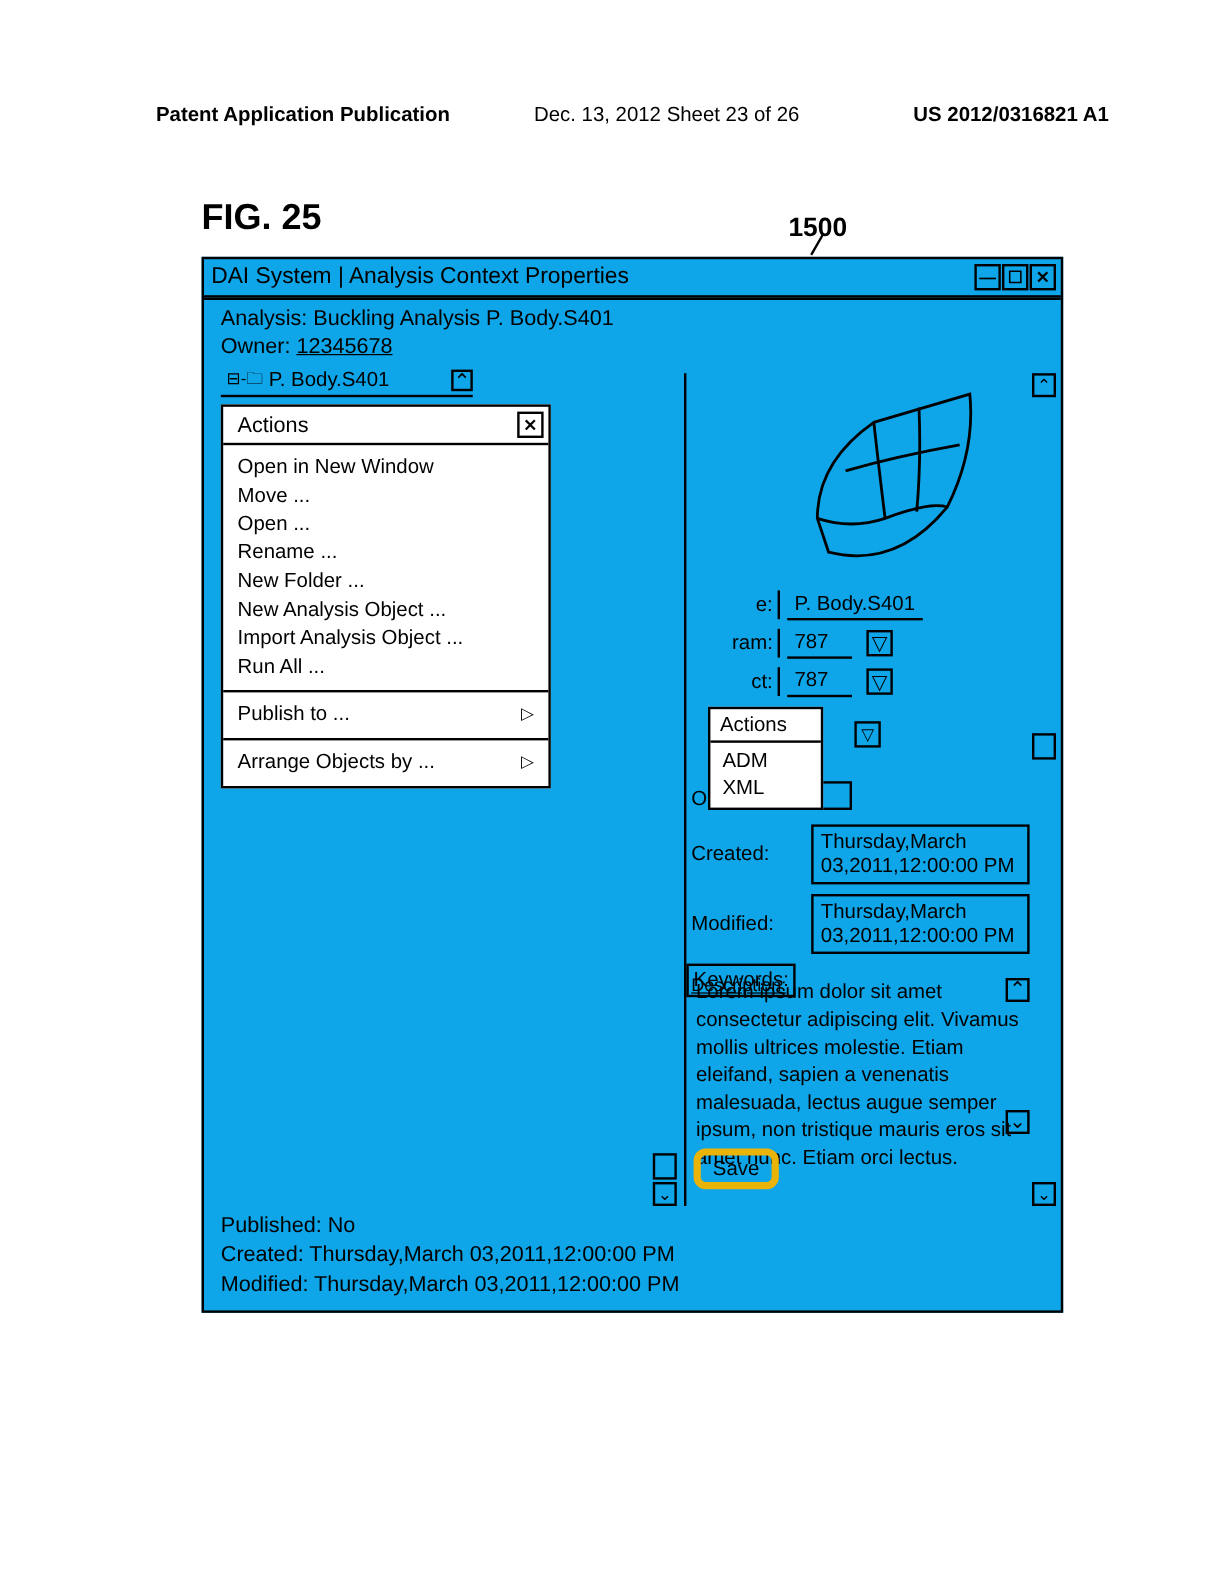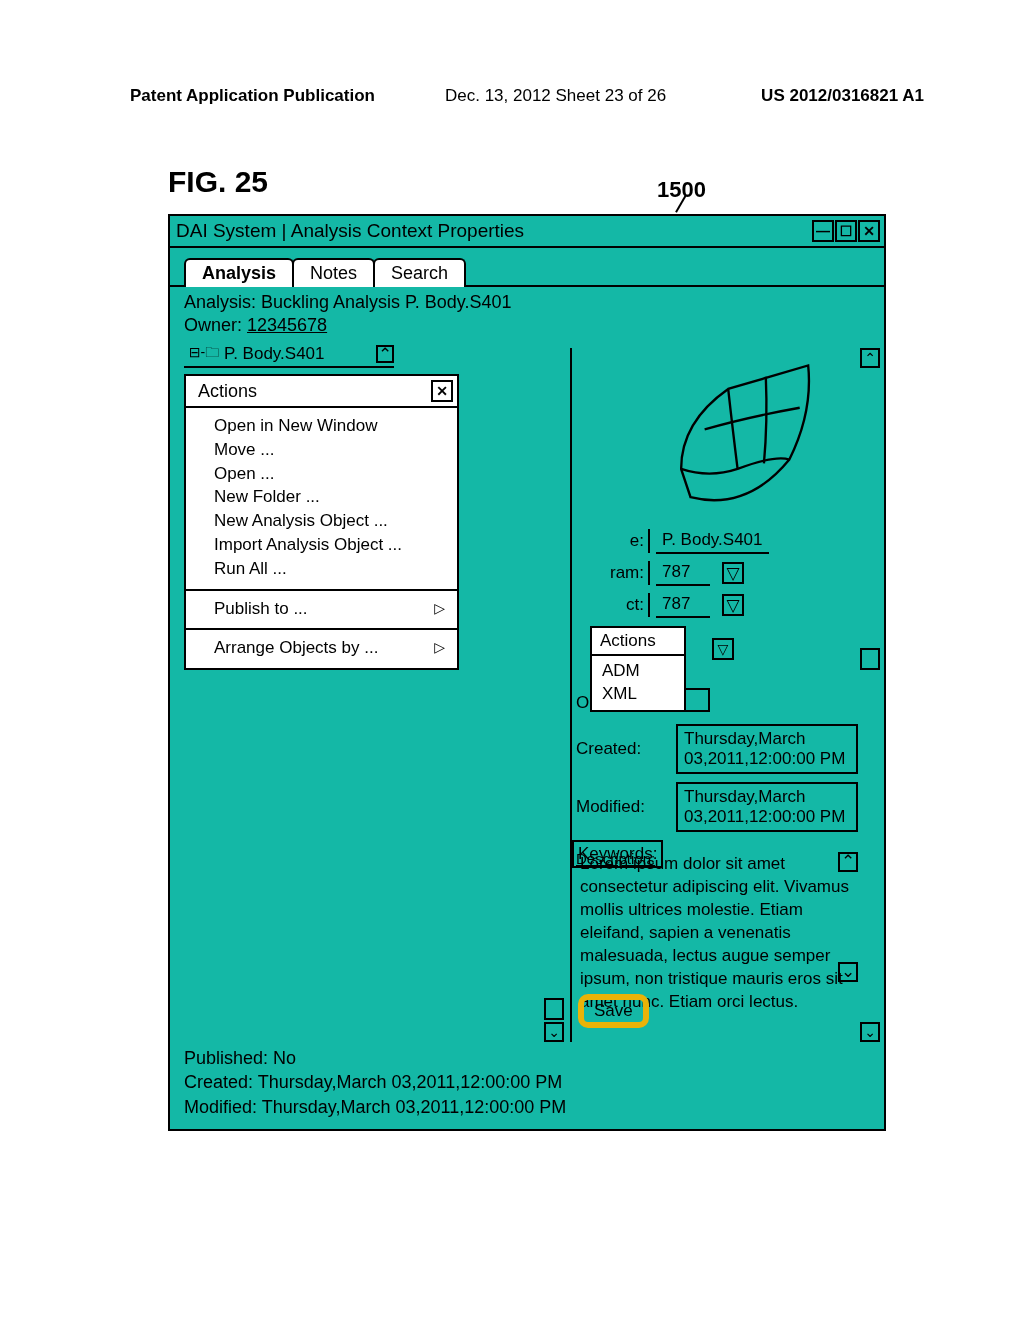--- a/index.html
+++ b/index.html
@@ -56,21 +56,21 @@
   font-size: 22px;
   font-weight: bold;
 }
 
 .window {
   position: absolute;
   top: 214px;
   left: 168px;
   width: 718px;
   border: 2.5px solid #000;
-  background: #14b8a6;
+  background: #0ea5e9;
 }
 .titlebar {
   height: 32px;
   border-bottom: 2px solid #000;
   display: flex;
   align-items: center;
   padding: 0 4px 0 6px;
   font-size: 19px;
 }
 .win-controls {
@@ -190,21 +190,21 @@
   border-bottom: 2px solid #000;
   font-size: 18px;
 }
 .actions-close {
   margin-left: auto;
   width: 22px; height: 22px; border: 2px solid #000;
   display: flex; align-items: center; justify-content: center;
   font-weight: bold; font-size: 14px;
 }
 .menu-group {
-  padding: 6px 12px 8px 28px;
+  padding: 6px 12px 8px 12px;
   font-size: 17px;
   line-height: 1.4;
 }
 .menu-sep { border-top: 2px solid #000; }
 .menu-item {
   display: flex;
   align-items: center;
 }
 .submenu-arrow {
   margin-left: auto;
@@ -424,25 +424,20 @@
           </div>
         <div class="win-btn">
             <span>☐</span>
           </div>
         <div class="win-btn">
             <span>✕</span>
           </div>
       </div>
     </div>
 
-    <div class="tabs">
-      <div class="tab active">Analysis</div>
-      <div class="tab">Notes</div>
-      <div class="tab">Search</div>
-    </div>
     <div class="tabline"></div>
 
     <div class="info-lines">
       <div>Analysis: Buckling Analysis P. Body.S401</div>
       <div>
         <span>Owner: </span><span class="owner-link">12345678</span>
       </div>
     </div>
 
     <div class="body-area">
@@ -468,20 +463,21 @@
         <div class="actions-header">
           <span>Actions</span>
           <div class="actions-close">
               <span>✕</span>
             </div>
         </div>
         <div class="menu-group">
           <div class="menu-item">Open in New Window</div>
           <div class="menu-item">Move ...</div>
           <div class="menu-item">Open ...</div>
+          <div class="menu-item">Rename ...</div>
           <div class="menu-item">New Folder ...</div>
           <div class="menu-item">New Analysis Object ...</div>
           <div class="menu-item">Import Analysis Object ...</div>
           <div class="menu-item">Run All ...</div>
         </div>
         <div class="menu-sep"></div>
         <div class="menu-group">
           <div class="menu-item">
             <span>Publish to ...</span>
             <span class="submenu-arrow">▷</span>

